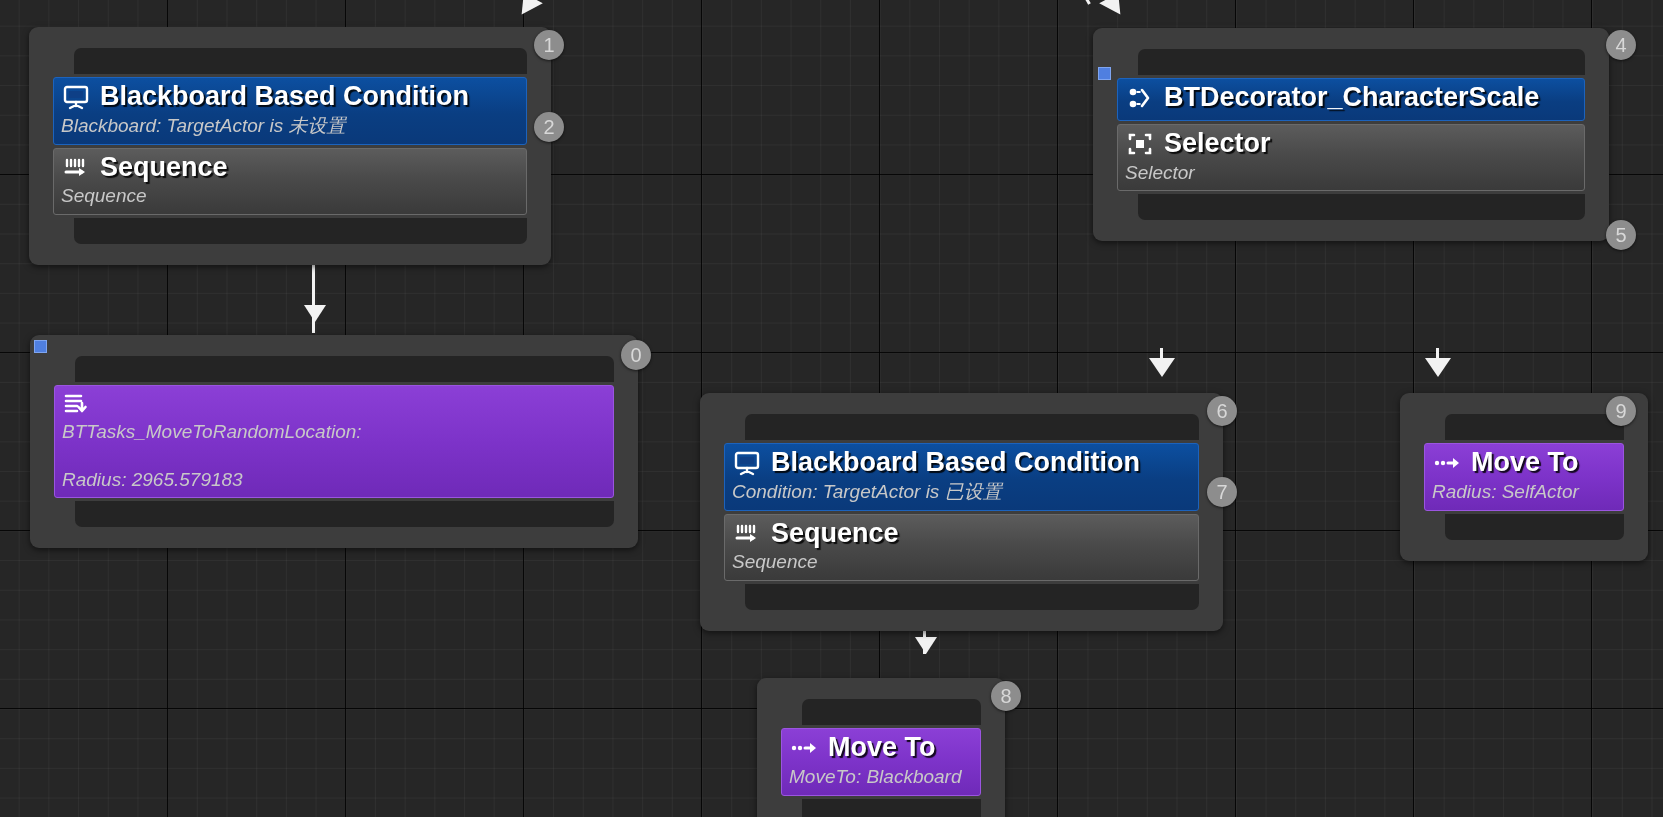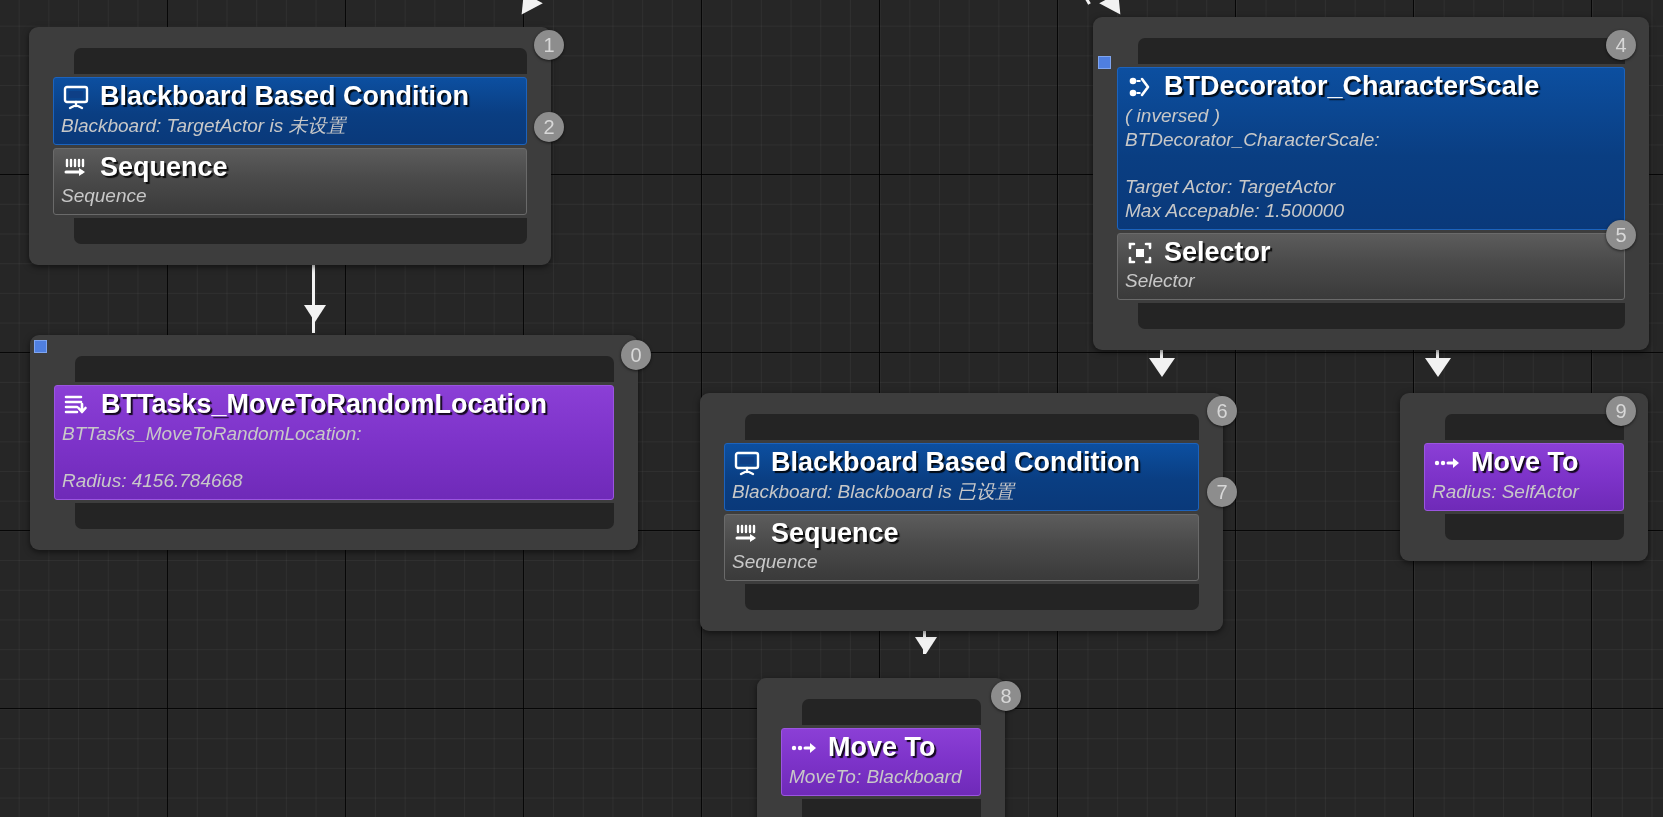--- a/index.html
+++ b/index.html
@@ -212,41 +212,36 @@
       </div>
       <div class="blk-sub">Sequence</div>
     </div>
 
     <div class="node-botbar"></div>
   </div>
 
   <div class="badge" style="left:534px;top:30px;">1</div>
   <div class="badge" style="left:534px;top:112px;">2</div>
 
-  <div class="node" style="left:1093px;top:17px;width:556px;">
+  <div class="node" style="left:1093px;top:28px;width:516px;">
     <div class="corner-mark" style="left:5px;top:39px;"></div>
     <div class="node-topbar"></div>
 
     <div class="blk decorator">
       <div class="blk-title">
         <span class="icon">
           <svg width="28" height="28" viewBox="0 0 28 28">
             <circle cx="7" cy="8" r="3.3" fill="#ffffff"></circle>
             <circle cx="7" cy="20" r="3.3" fill="#ffffff"></circle>
             <path d="M10.5 8 h4 M10.5 20 h4" stroke="#ffffff" stroke-width="2.2"></path>
             <path d="M16 6 l6 8 -6 8" fill="none" stroke="#ffffff" stroke-width="2.6" stroke-linecap="round" stroke-linejoin="round"></path>
           </svg>
         </span>
         <span>BTDecorator_CharacterScale</span>
       </div>
-      <div class="blk-sub">( inversed )
-BTDecorator_CharacterScale:
-
-Target Actor: TargetActor
-Max Accepable: 1.500000</div>
     </div>
 
     <div class="blk composite">
       <div class="blk-title">
         <span class="icon">
           <svg width="28" height="28" viewBox="0 0 28 28">
             <path d="M4 9 V5 h4 M20 5 h4 v4 M24 19 v4 h-4 M8 23 H4 v-4" fill="none" stroke="#ffffff" stroke-width="2.6" stroke-linecap="round"></path>
             <rect x="10" y="10" width="8" height="8" fill="#ffffff"></rect>
           </svg>
         </span>
@@ -266,25 +261,24 @@
     <div class="node-topbar"></div>
 
     <div class="blk task">
       <div class="blk-title">
         <span class="icon">
           <svg width="28" height="28" viewBox="0 0 28 28">
             <path d="M3 6 h15 M3 11 h15 M3 16 h11 M3 21 h11" stroke="#ffffff" stroke-width="2.6" stroke-linecap="round"></path>
             <path d="M19 13 v7 M15.5 17 l3.5 4 3.5 -4" fill="none" stroke="#ffffff" stroke-width="2.6" stroke-linecap="round" stroke-linejoin="round"></path>
           </svg>
         </span>
-        <span>BTTasks_MoveToRandomLocation</span>
       </div>
       <div class="blk-sub">BTTasks_MoveToRandomLocation:
 
-Radius: 4156.784668</div>
+Radius: 2965.579183</div>
     </div>
 
     <div class="node-botbar"></div>
   </div>
 
   <div class="badge" style="left:621px;top:340px;">0</div>
 
   <div class="node" style="left:700px;top:393px;width:523px;">
     <div class="node-topbar"></div>
 
@@ -292,21 +286,21 @@
       <div class="blk-title">
         <span class="icon">
           <svg width="28" height="28" viewBox="0 0 28 28">
             <rect x="3" y="4" width="22" height="15" rx="2" fill="none" stroke="#ffffff" stroke-width="2.4"></rect>
             <rect x="7" y="8" width="14" height="7" fill="#0e3f86"></rect>
             <path d="M14 19 v4 M8 25 l6 -3 6 3" fill="none" stroke="#ffffff" stroke-width="2.4" stroke-linecap="round"></path>
           </svg>
         </span>
         <span>Blackboard Based Condition</span>
       </div>
-      <div class="blk-sub">Blackboard: Blackboard is 已设置</div>
+      <div class="blk-sub">Condition: TargetActor is 已设置</div>
     </div>
 
     <div class="blk composite">
       <div class="blk-title">
         <span class="icon">
           <svg width="28" height="28" viewBox="0 0 28 28">
             <path d="M5 6 v6 M9 6 v6 M13 6 v6 M17 6 v6 M21 6 v6" stroke="#ffffff" stroke-width="2.4" stroke-linecap="round"></path>
             <path d="M4 18 h16" stroke="#ffffff" stroke-width="3" stroke-linecap="round"></path>
             <path d="M17 14 l6 4 -6 4 z" fill="#ffffff"></path>
           </svg>

